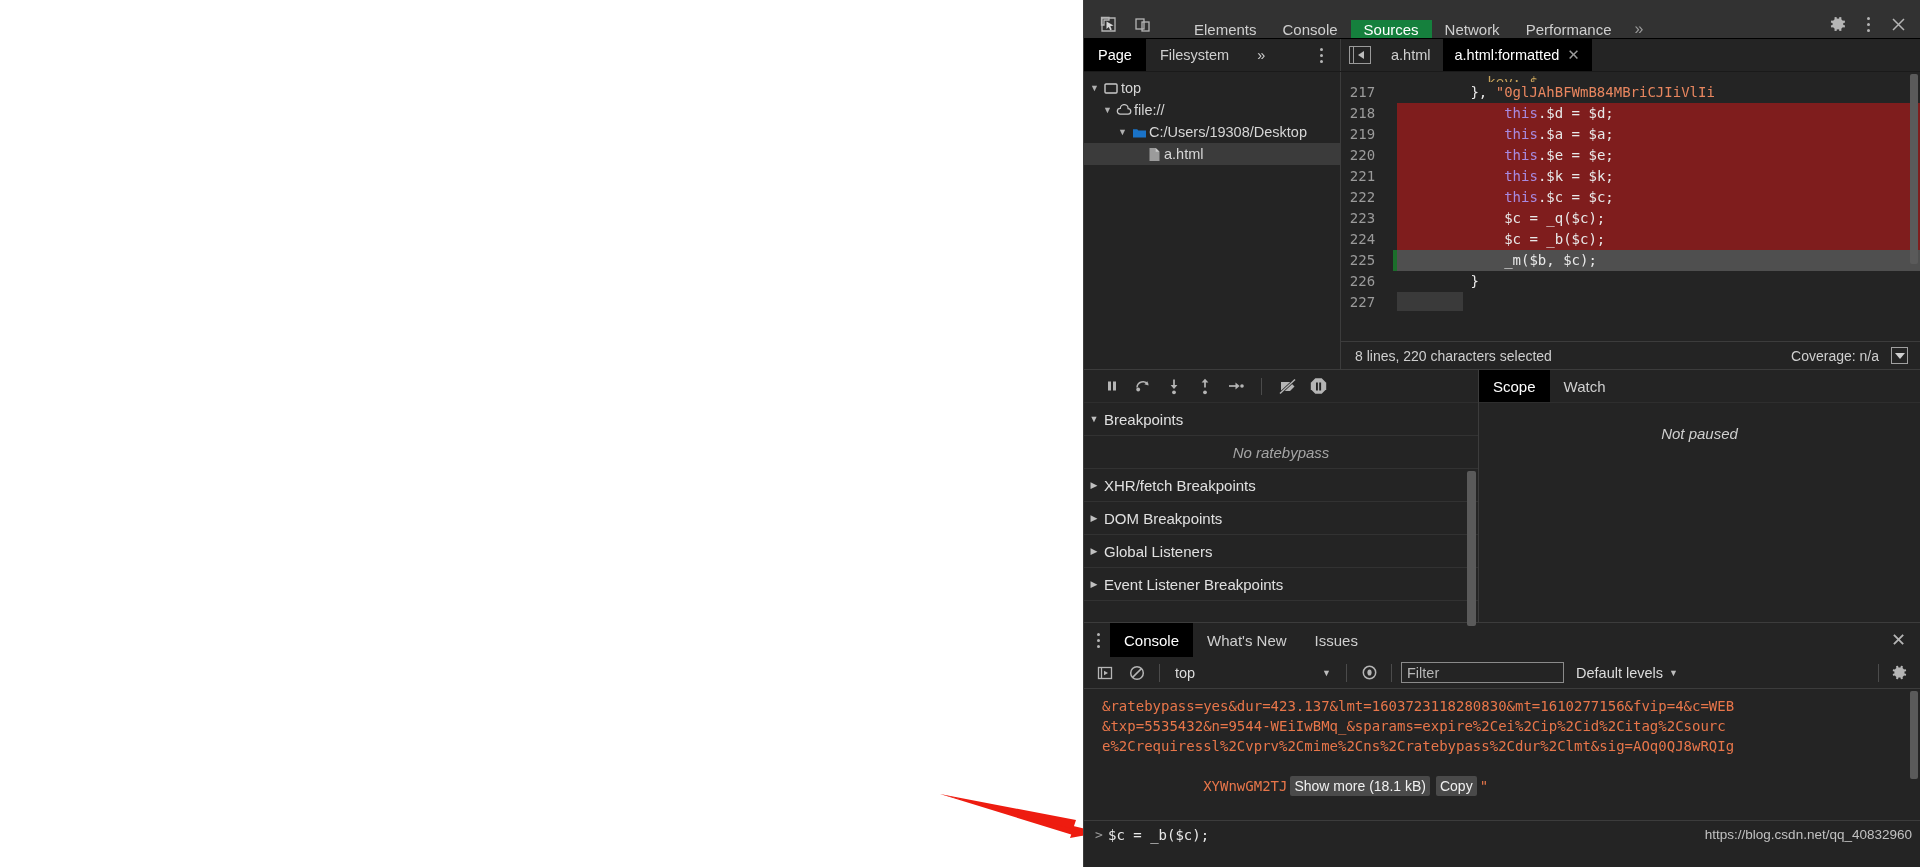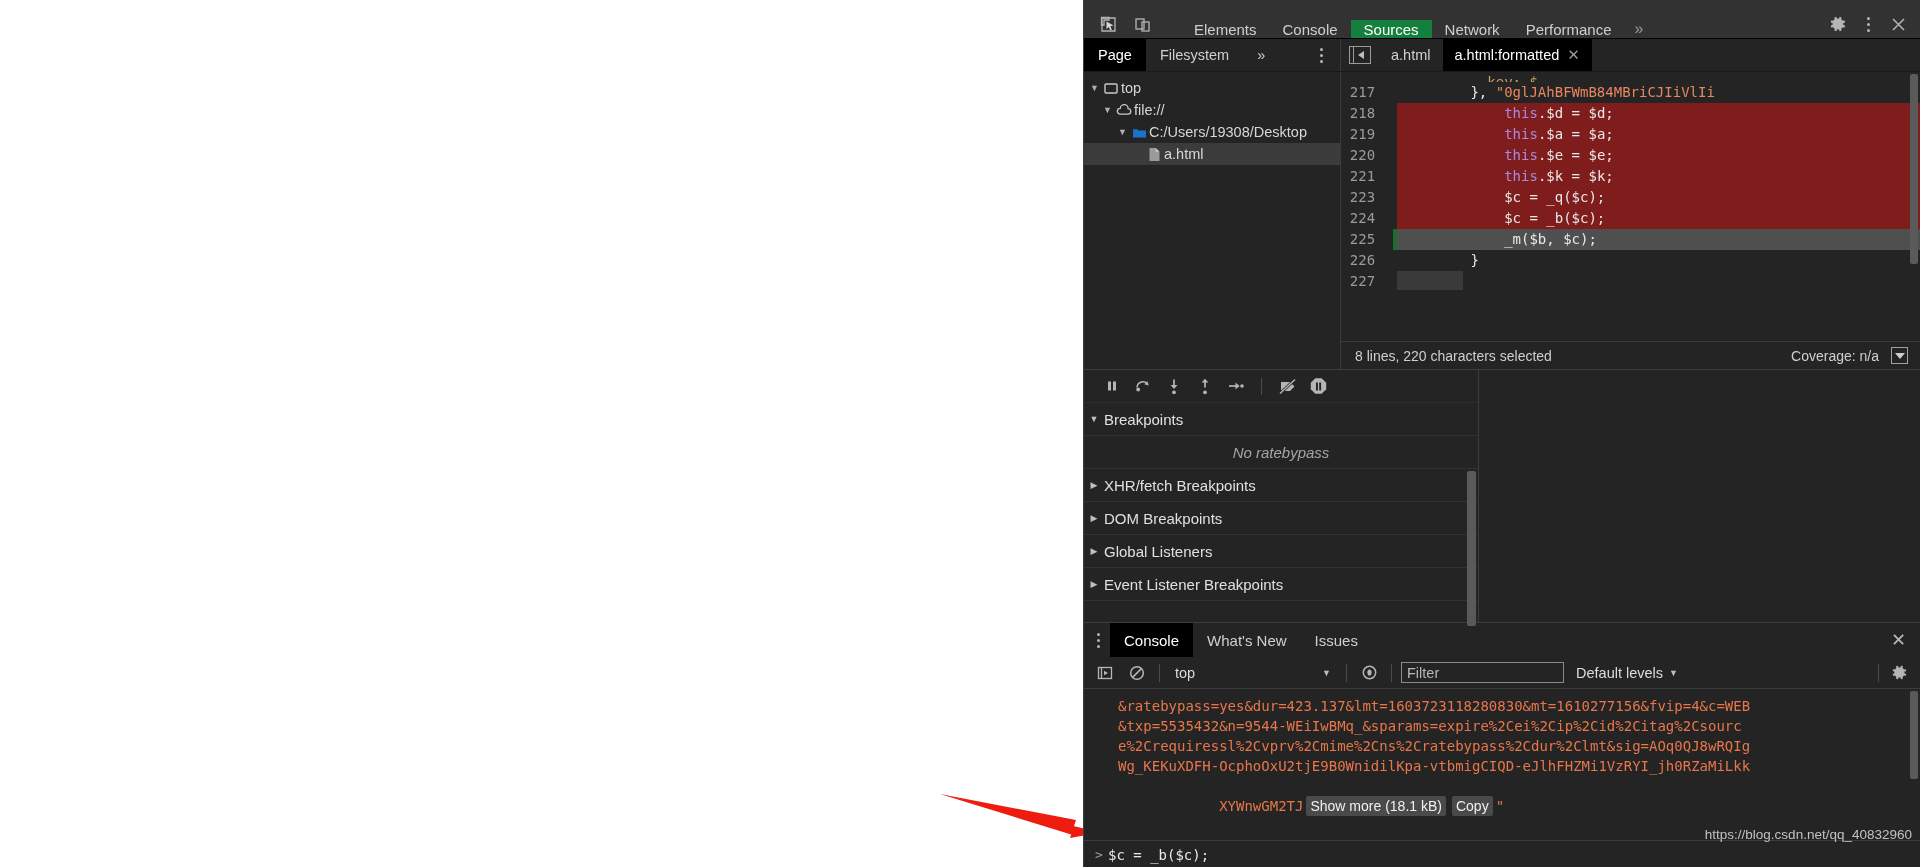--- a/index.html
+++ b/index.html
@@ -387,20 +387,25 @@
             <div class="gutter">220</div>
             <div class="gmark"></div>
             <div class="code-text"><span class="tok-pun">            </span><span class="tok-kw">this</span><span class="tok-pun">.$e = $e;</span></div>
           </div>
           <div class="code-line sel">
             <div class="gutter">221</div>
             <div class="gmark"></div>
             <div class="code-text"><span class="tok-pun">            </span><span class="tok-kw">this</span><span class="tok-pun">.$k = $k;</span></div>
           </div>
           <div class="code-line sel">
+            <div class="gutter">222</div>
+            <div class="gmark"></div>
+            <div class="code-text"><span class="tok-pun">            </span><span class="tok-kw">this</span><span class="tok-pun">.$c = $c;</span></div>
+          </div>
+          <div class="code-line sel">
             <div class="gutter">223</div>
             <div class="gmark"></div>
             <div class="code-text"><span class="tok-pun">            $c = _q($c);</span></div>
           </div>
           <div class="code-line sel">
             <div class="gutter">224</div>
             <div class="gmark"></div>
             <div class="code-text"><span class="tok-pun">            $c = _b($c);</span></div>
           </div>
           <div class="code-line sel exec">
@@ -506,20 +511,27 @@
         </div>
         <div class="acc-header">
           <span class="acc-arrow">▶</span>
           <span>Event Listener Breakpoints</span>
         </div>
         <div style="position:relative;flex:1 1 auto;">
           <div class="scroll-thumb" style="right:2px;top:-130px;width:9px;height:155px;"></div>
         </div>
       </div>
 
+      <div class="debug-right">
+        <div class="scope-tabs">
+          <div class="scope-tab active">Scope</div>
+          <div class="scope-tab">Watch</div>
+        </div>
+        <div class="scope-body">Not paused</div>
+      </div>
     </div>
 
     <div class="drawer">
       <div class="drawer-tabbar">
         <div class="drawer-kebab">
             <i></i>
             <i></i>
             <i></i>
           </div>
         <div class="drawer-tab active">Console</div>
@@ -565,26 +577,25 @@
           <div class="ct-btn">
             <svg width="17" height="17" viewBox="0 0 20 20">
               <path fill="#b5b5b5" d="M10 6.6a3.4 3.4 0 1 0 0 6.8 3.4 3.4 0 0 0 0-6.8zm0 5.1a1.7 1.7 0 1 1 0-3.4 1.7 1.7 0 0 1 0 3.4z"></path>
               <path fill="#b5b5b5" d="M17.3 11.5l-1.5-.3a5.9 5.9 0 0 0 0-2.4l1.5-.3a.6.6 0 0 0 .5-.7l-.3-1.3a.6.6 0 0 0-.7-.45l-1.5.3a6 6 0 0 0-1.7-1.7l.3-1.5a.6.6 0 0 0-.45-.7l-1.3-.3a.6.6 0 0 0-.7.45l-.3 1.5a5.9 5.9 0 0 0-2.4 0l-.3-1.5a.6.6 0 0 0-.7-.45l-1.3.3a.6.6 0 0 0-.45.7l.3 1.5A6 6 0 0 0 4.6 6.35l-1.5-.3a.6.6 0 0 0-.7.45l-.3 1.3a.6.6 0 0 0 .45.7l1.5.3a5.9 5.9 0 0 0 0 2.4l-1.5.3a.6.6 0 0 0-.45.7l.3 1.3a.6.6 0 0 0 .7.45l1.5-.3a6 6 0 0 0 1.7 1.7l-.3 1.5a.6.6 0 0 0 .45.7l1.3.3a.6.6 0 0 0 .7-.45l.3-1.5a5.9 5.9 0 0 0 2.4 0l.3 1.5a.6.6 0 0 0 .7.45l1.3-.3a.6.6 0 0 0 .45-.7l-.3-1.5a6 6 0 0 0 1.7-1.7l1.5.3a.6.6 0 0 0 .7-.45l.3-1.3a.6.6 0 0 0-.45-.7z"></path>
             </svg>
           </div>
         </div>
       </div>
 
       <div class="console-body">
-        <div style="padding-top:2px;margin-left:16px;">
+        <div style="padding-top:2px;">
           <div class="msg-url" style="height:5px;overflow:hidden;"></div>
           <div class="msg-url">&amp;ratebypass=yes&amp;dur=423.137&amp;lmt=1603723118280830&amp;mt=1610277156&amp;fvip=4&amp;c=WEB</div>
           <div class="msg-url">&amp;txp=5535432&amp;n=9544-WEiIwBMq_&amp;sparams=expire%2Cei%2Cip%2Cid%2Citag%2Csourc</div>
           <div class="msg-url">e%2Crequiressl%2Cvprv%2Cmime%2Cns%2Cratebypass%2Cdur%2Clmt&amp;sig=AOq0QJ8wRQIg</div>
-          <div class="msg-url">Wg_KEKuXDFH-OcphoOxU2tjE9B0WnidilKpa-vtbmigCIQD-eJlhFHZMi1VzRYI_jh0RZaMiLkk</div>
           <div class="msg-url">
             <span>XYWnwGM2TJ</span><span class="chip">Show more (18.1 kB)</span><span class="chip">Copy</span><span>"</span>
           </div>
         </div>
 
         <div class="msg-divider" style="margin-top:4px;"></div>
 
         <div class="console-line" style="margin-top:3px;">
           <span class="cl-arrow">&gt;</span>
           <span class="cl-text">$c = _b($c);</span>

